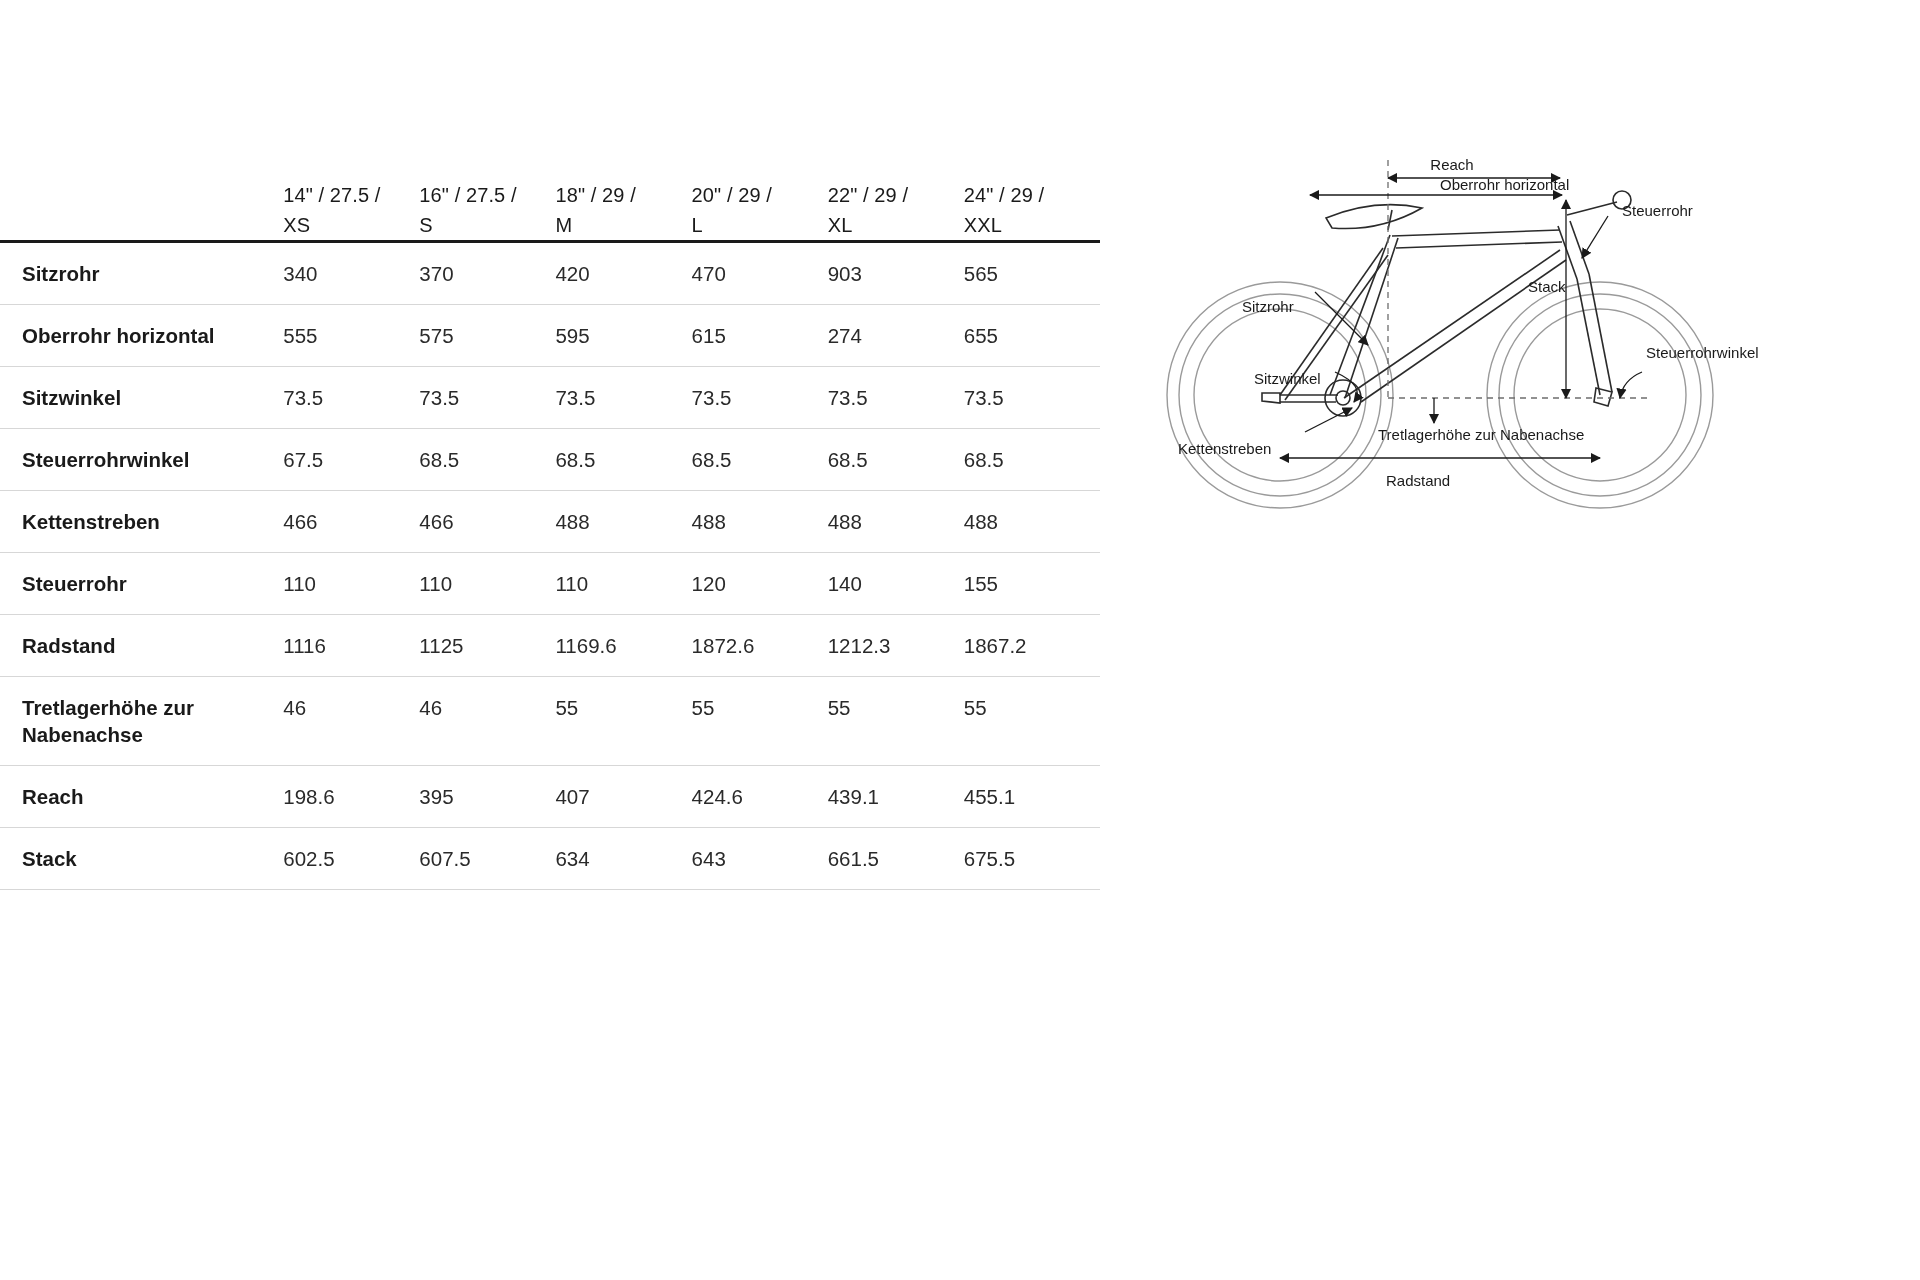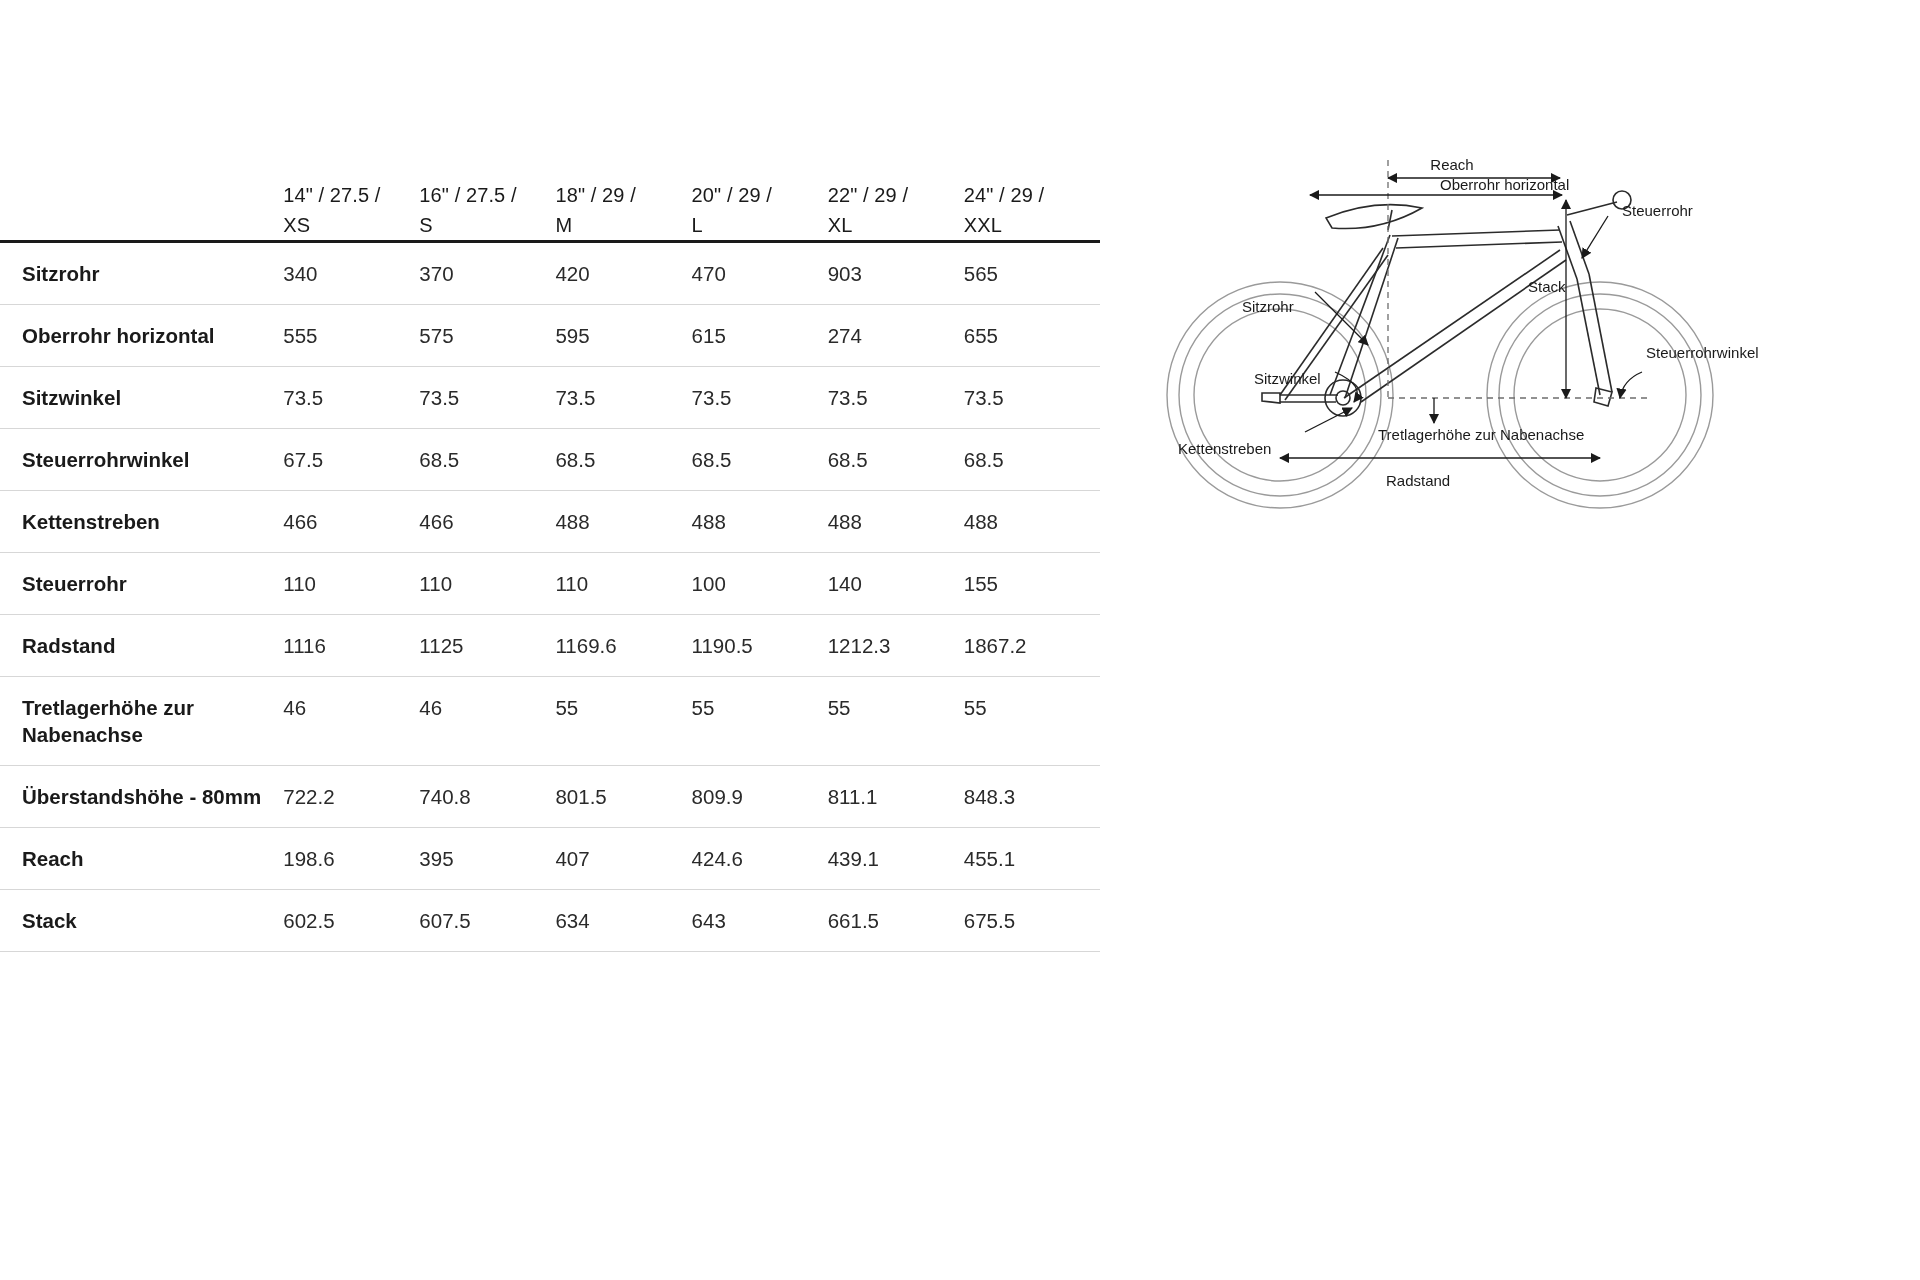--- a/index.html
+++ b/index.html
@@ -191,54 +191,45 @@
           <td class="val">488</td>
           <td class="val">488</td>
           <td class="val">488</td>
         </tr>
 
         <tr>
           <th class="row-label">Steuerrohr</th>
           <td class="val">110</td>
           <td class="val">110</td>
           <td class="val">110</td>
-          <td class="val">100</td>
+          <td class="val">120</td>
           <td class="val">140</td>
           <td class="val">155</td>
         </tr>
 
         <tr>
           <th class="row-label">Radstand</th>
           <td class="val">1116</td>
           <td class="val">1125</td>
           <td class="val">1169.6</td>
-          <td class="val">1190.5</td>
+          <td class="val">1872.6</td>
           <td class="val">1212.3</td>
           <td class="val">1867.2</td>
         </tr>
 
         <tr>
           <th class="row-label">Tretlagerhöhe zur Nabenachse</th>
           <td class="val">46</td>
           <td class="val">46</td>
           <td class="val">55</td>
           <td class="val">55</td>
           <td class="val">55</td>
           <td class="val">55</td>
         </tr>
 
-        <tr>
-          <th class="row-label">Überstandshöhe - 80mm</th>
-          <td class="val">722.2</td>
-          <td class="val">740.8</td>
-          <td class="val">801.5</td>
-          <td class="val">809.9</td>
-          <td class="val">811.1</td>
-          <td class="val">848.3</td>
-        </tr>
 
         <tr>
           <th class="row-label">Reach</th>
           <td class="val">198.6</td>
           <td class="val">395</td>
           <td class="val">407</td>
           <td class="val">424.6</td>
           <td class="val">439.1</td>
           <td class="val">455.1</td>
         </tr>

